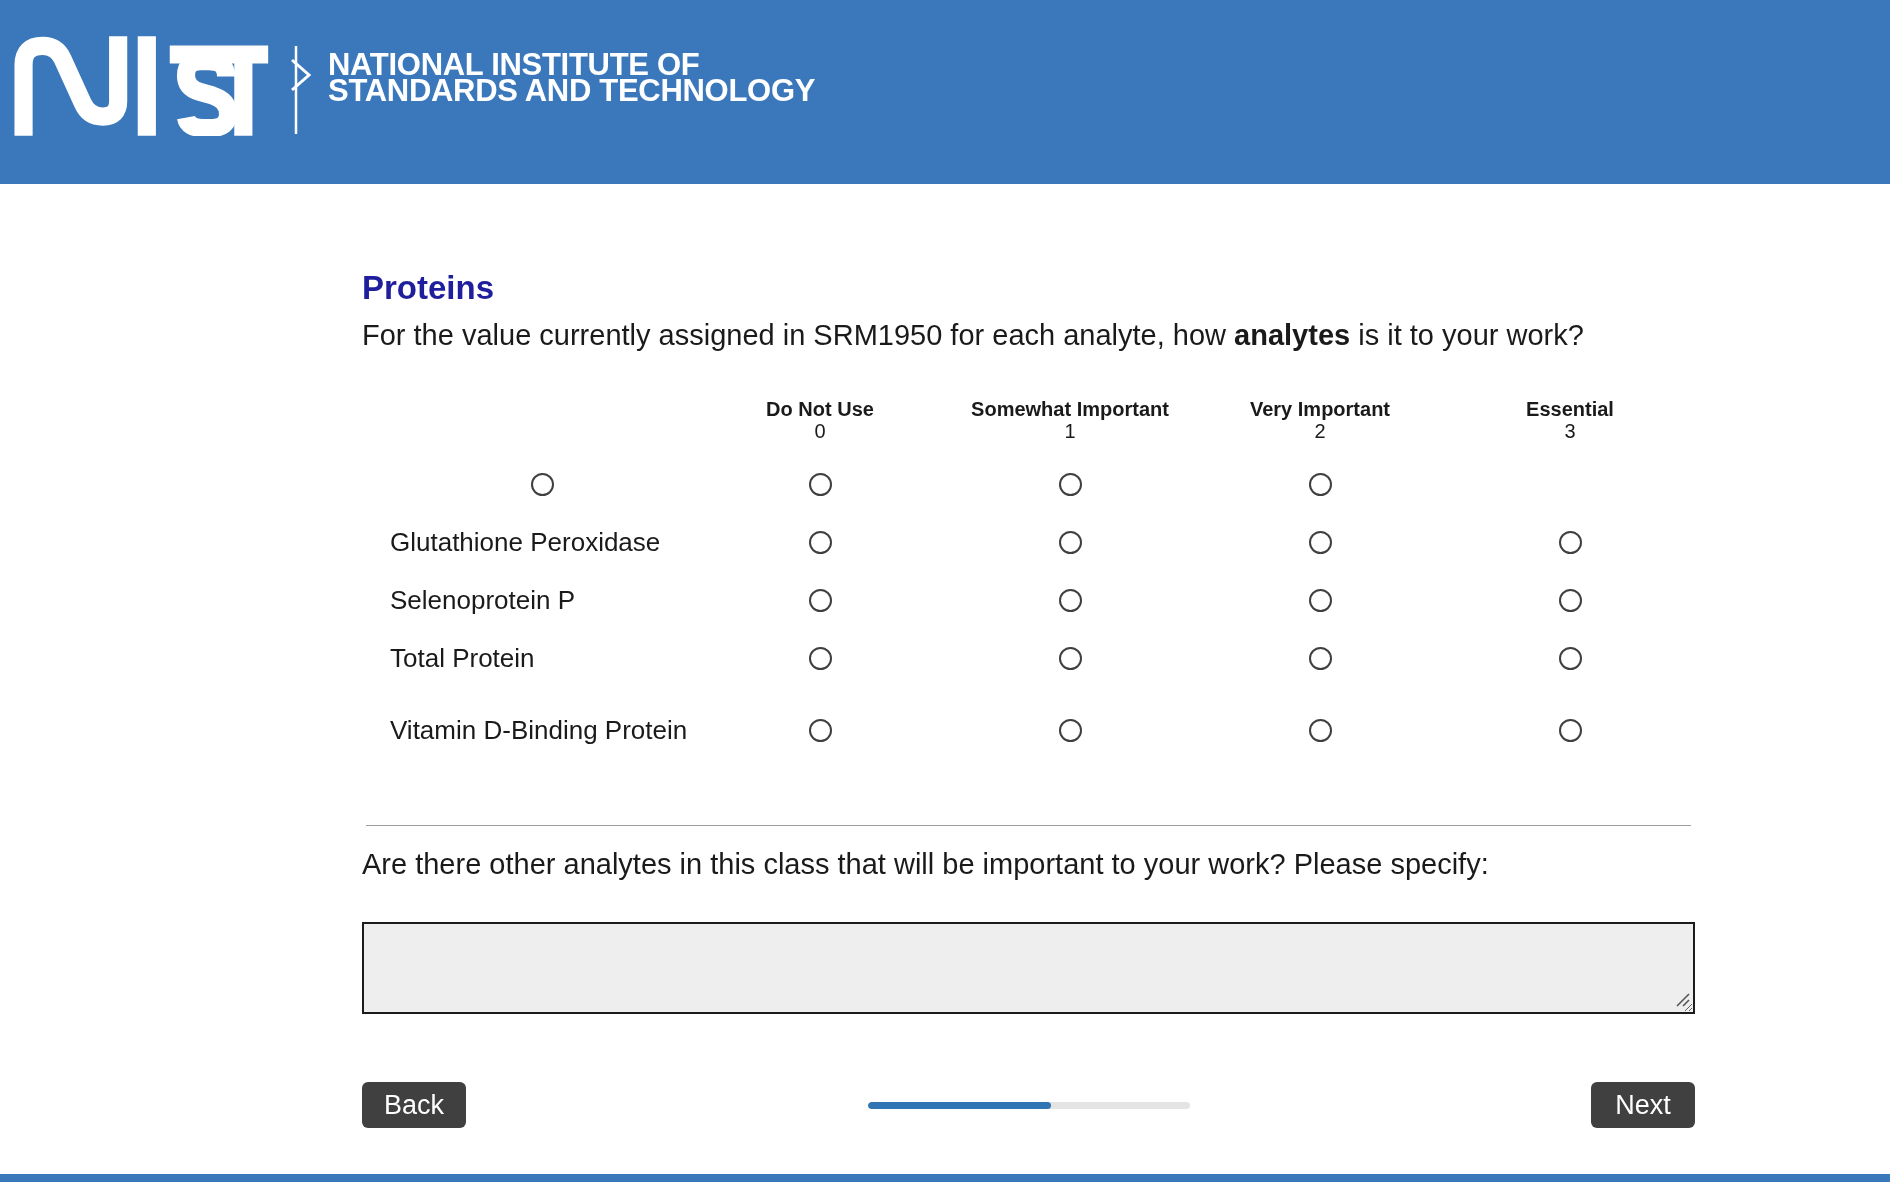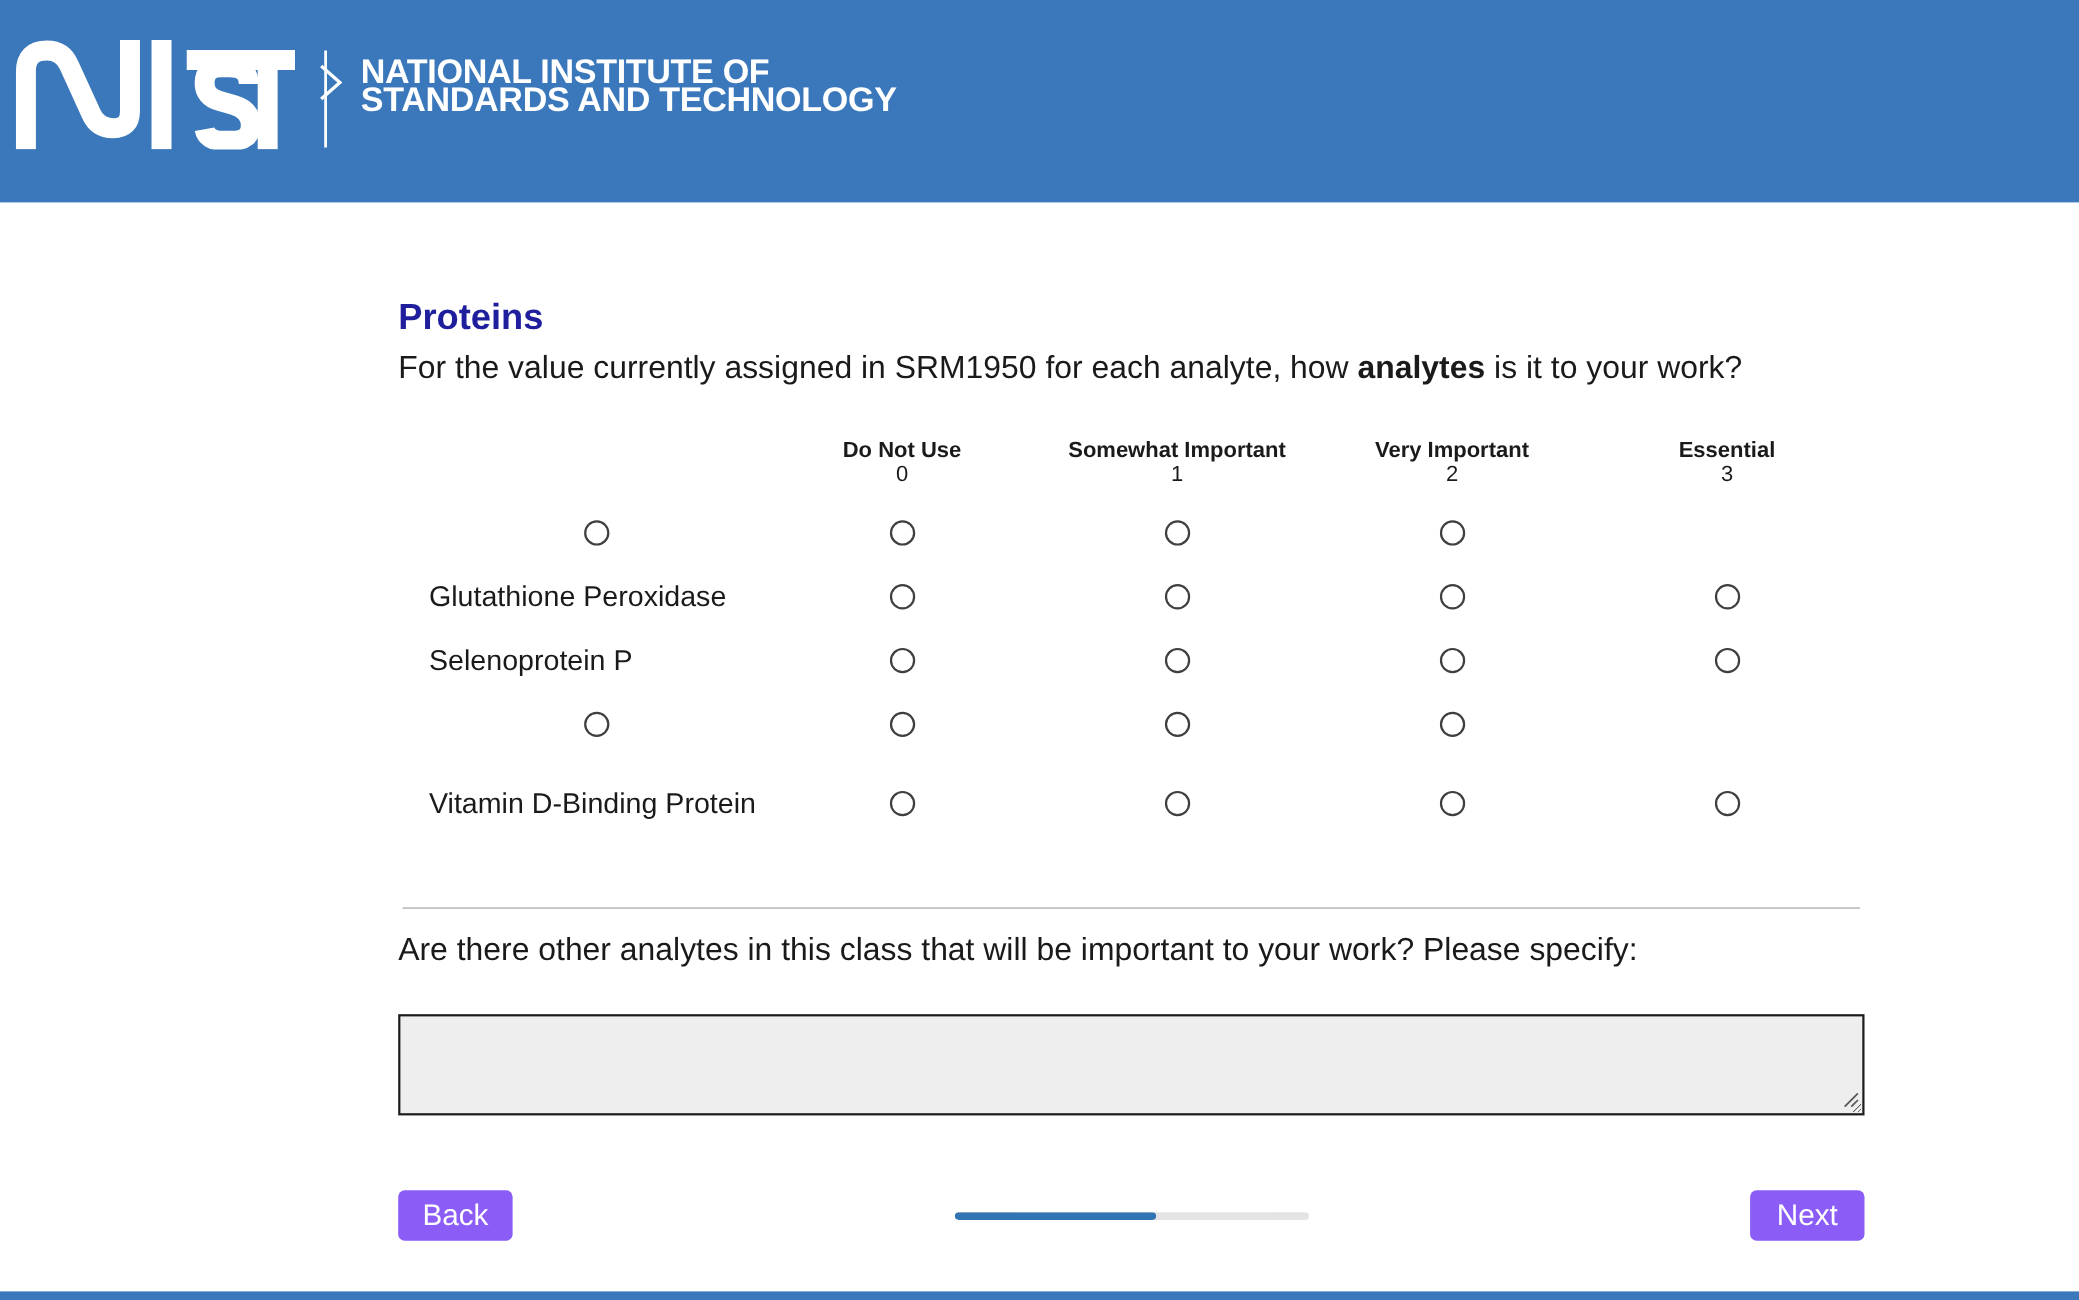--- a/index.html
+++ b/index.html
@@ -64,21 +64,21 @@
   }
   .resize-glyph { position:absolute; right:4px; bottom:6px; pointer-events:none; }
 
   
   .nav-row {
     margin-top:68px; display:flex; align-items:center; justify-content:space-between;
     width:1333px; height:46px;
   }
   .nav-btn {
     min-width:104px; height:46px; padding:0 22px; border:none; border-radius:6px;
-    background:#8b5cf6; color:#ffffff; font-size:27px; font-family:"Liberation Sans", sans-serif;
+    background:#404040; color:#ffffff; font-size:27px; font-family:"Liberation Sans", sans-serif;
     cursor:pointer; line-height:46px; text-align:center;
   }
   .progress-track {
     width:322px; height:7px; border-radius:4px; background:#e4e4e4; overflow:hidden;
   }
   .progress-fill { height:7px; border-radius:4px; background:#3174b3; width:0; }
 
   .footer-bar {
     position:absolute; left:0; bottom:0; width:1890px; height:8px; background:#3b78bb;
   }
@@ -179,20 +179,21 @@
           </div>
         <div class="radio-cell">
             <div class="radio"></div>
           </div>
         <div class="radio-cell">
             <div class="radio"></div>
           </div>
       </div>
 
       <div class="mgrid matrix-row">
+        <div class="analyte-label">Total Protein</div>
         <div class="radio-cell">
             <div class="radio"></div>
           </div>
         <div class="radio-cell">
             <div class="radio"></div>
           </div>
         <div class="radio-cell">
             <div class="radio"></div>
           </div>
         <div class="radio-cell">

